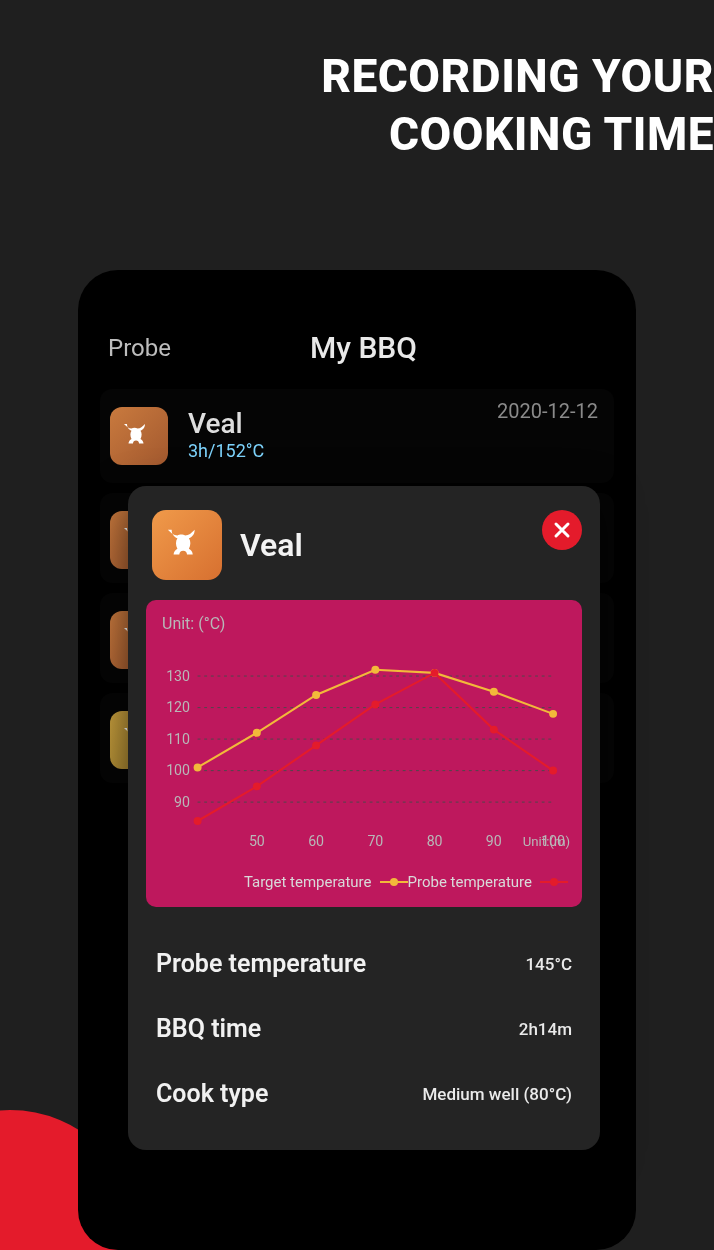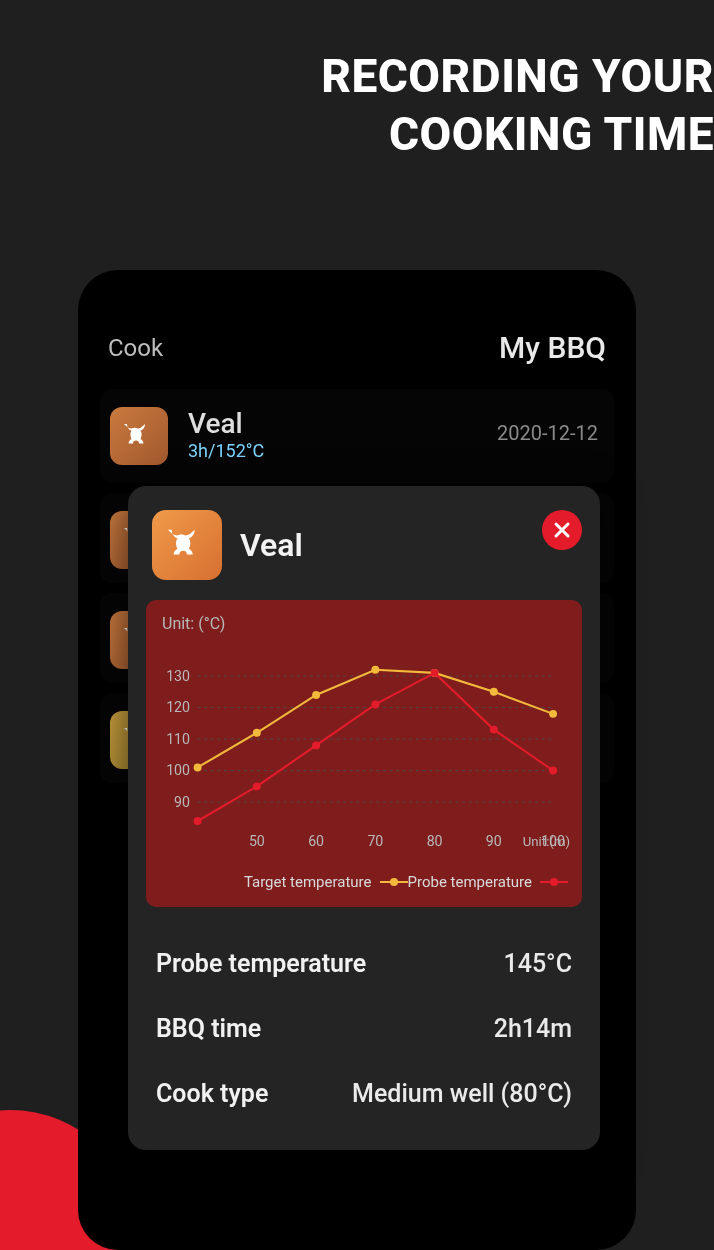--- a/index.html
+++ b/index.html
@@ -38,21 +38,21 @@
     align-items: center;
     padding: 0 30px 24px 30px;
     color: #bdbdbd;
   }
   .back-btn {
     font-size: 24px;
     color: #bdbdbd;
   }
   .topbar-title {
     flex: 1;
-    text-align: right;
+    text-align: center;
     font-size: 30px;
     color: #e9e9e9;
     margin-left: -50px;
     font-weight: 500;
   }
   .list {
     padding: 0 22px;
   }
   .list-item {
     display: flex;
@@ -84,21 +84,21 @@
   .item-sub {
     font-size: 18px;
     color: #7dd3fc;
     margin-top: 0;
   }
   .item-date {
     font-size: 20px;
     color: #8a8a8a;
     position: absolute;
     right: 16px;
-    top: 32px;
+    top: 10px;
   }
 
   
   .panel {
     position: absolute;
     left: 128px;
     top: 486px;
     width: 472px;
     background: #242424;
     border-radius: 18px;
@@ -129,21 +129,21 @@
     top: 0;
     width: 40px; height: 40px;
     border-radius: 50%;
     background: #e41b2b;
     display: flex; align-items: center; justify-content: center;
     color: #fff;
     font-size: 24px;
     font-weight: 700;
   }
   .chart-card {
-    background: #7f1d1d;
+    background: #be185d;
     border-radius: 10px;
     padding: 14px 10px 14px 10px;
   }
   .unit-label {
     font-size: 16px;
     color: #b8b8b8;
     margin-bottom: 6px;
     margin-left: 6px;
   }
   svg.chart {
@@ -180,21 +180,21 @@
     justify-content: space-between;
     align-items: center;
     padding: 18px 0;
   }
   .detail-label {
     font-size: 25px;
     font-weight: 600;
     color: #f1f1f1;
   }
   .detail-value {
-    font-size: 25px;
+    font-size: 17px;
     color: #eaeaea;
     font-weight: 500;
   }
 
   
   .red-blob {
     position: absolute;
     left: -120px;
     bottom: -120px;
     width: 260px;
@@ -210,21 +210,21 @@
   <span>RECORDING YOUR</span><br>
   <span>COOKING TIME</span>
 </div>
 
 <div class="red-blob"></div>
 
 <div class="phone">
   <div class="phone-inner">
 
     <div class="topbar">
-      <span class="back-btn">Cook</span>
+      <span class="back-btn">Probe</span>
       <span class="topbar-title">My BBQ</span>
     </div>
 
     <div class="list">
 
       <div class="list-item">
         <div class="thumb">
           <svg class="bull-svg" viewBox="0 0 24 24">
             <path fill="#fff" d="M4 4c0 3 2 4 3 4.5C6 10 6 12 7 14c-1 .5-2 1.8-2 3h3c0-1.2.8-2 2-2s2 .8 2 2h3c0-1.2-1-2.5-2-3 1-2 1-4 0-5.5 1-.5 3-1.5 3-4.5-1.8 1.8-3 3-5 3-1-.7-3-.7-4 0-2 0-3.2-1.2-5-3z"></path>
           </svg>

